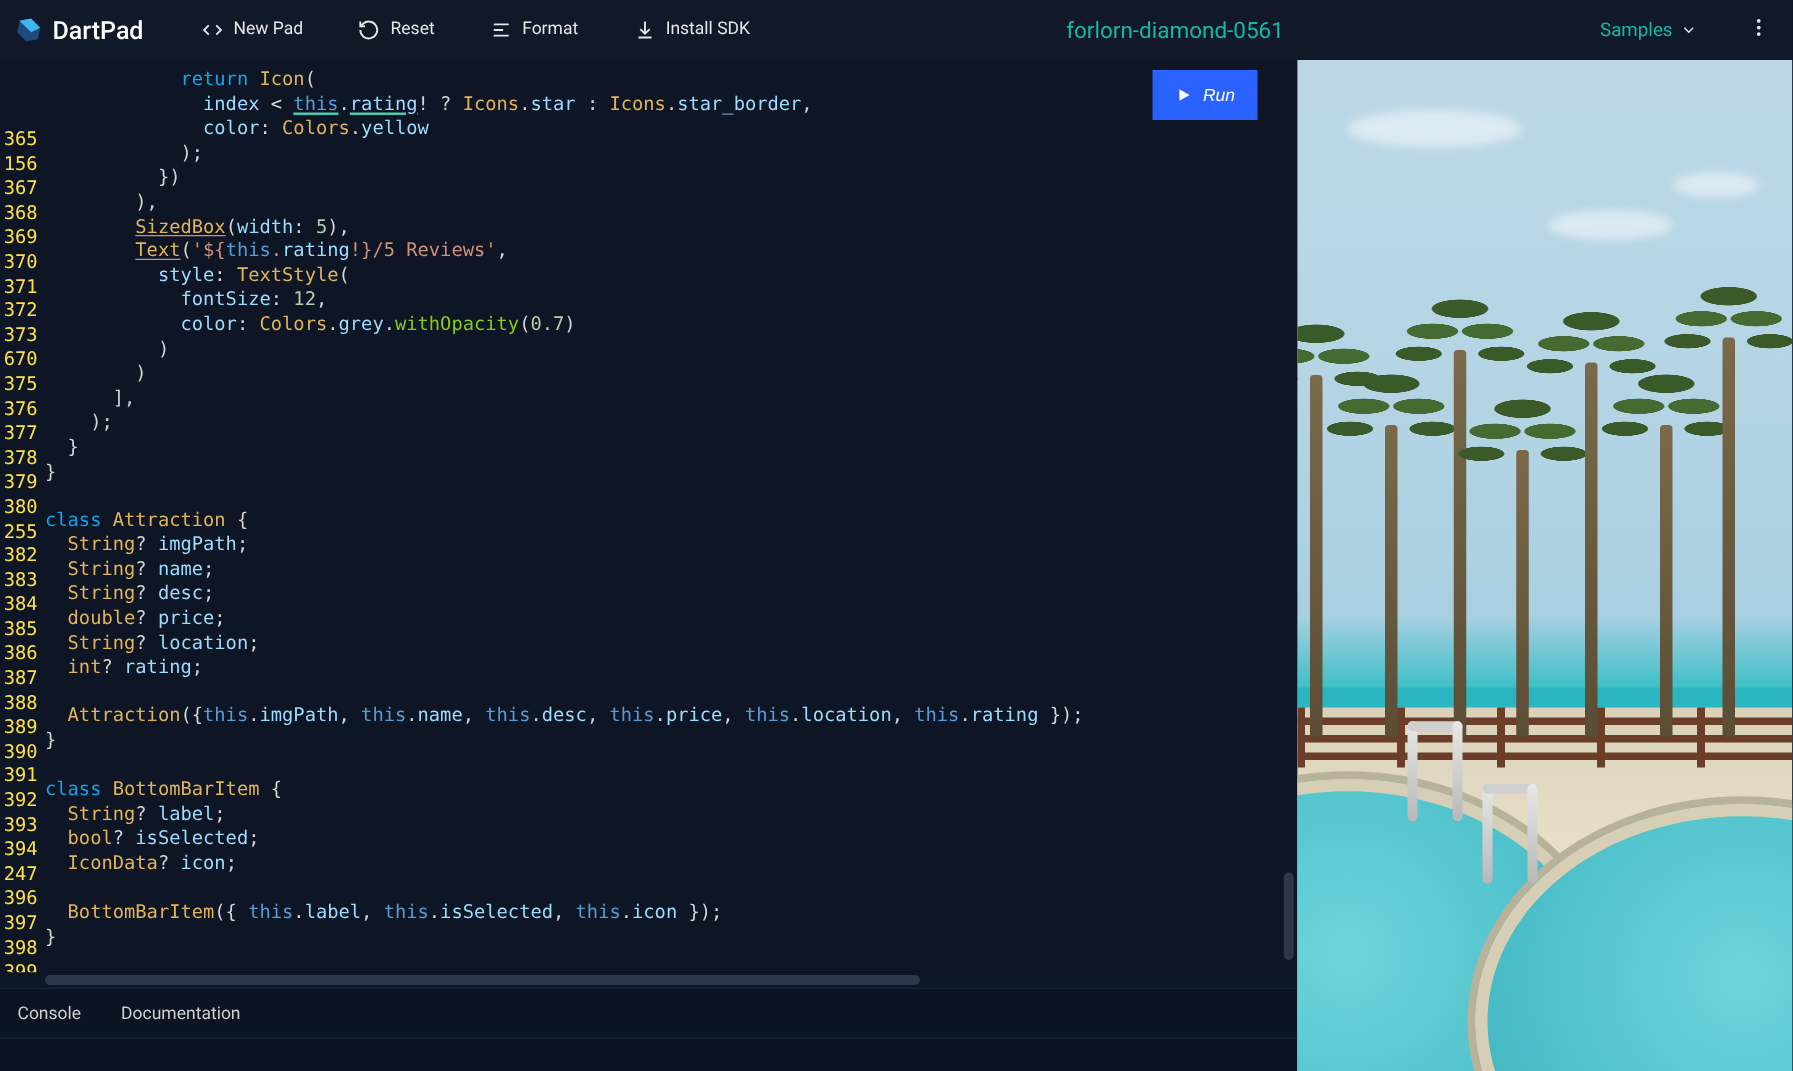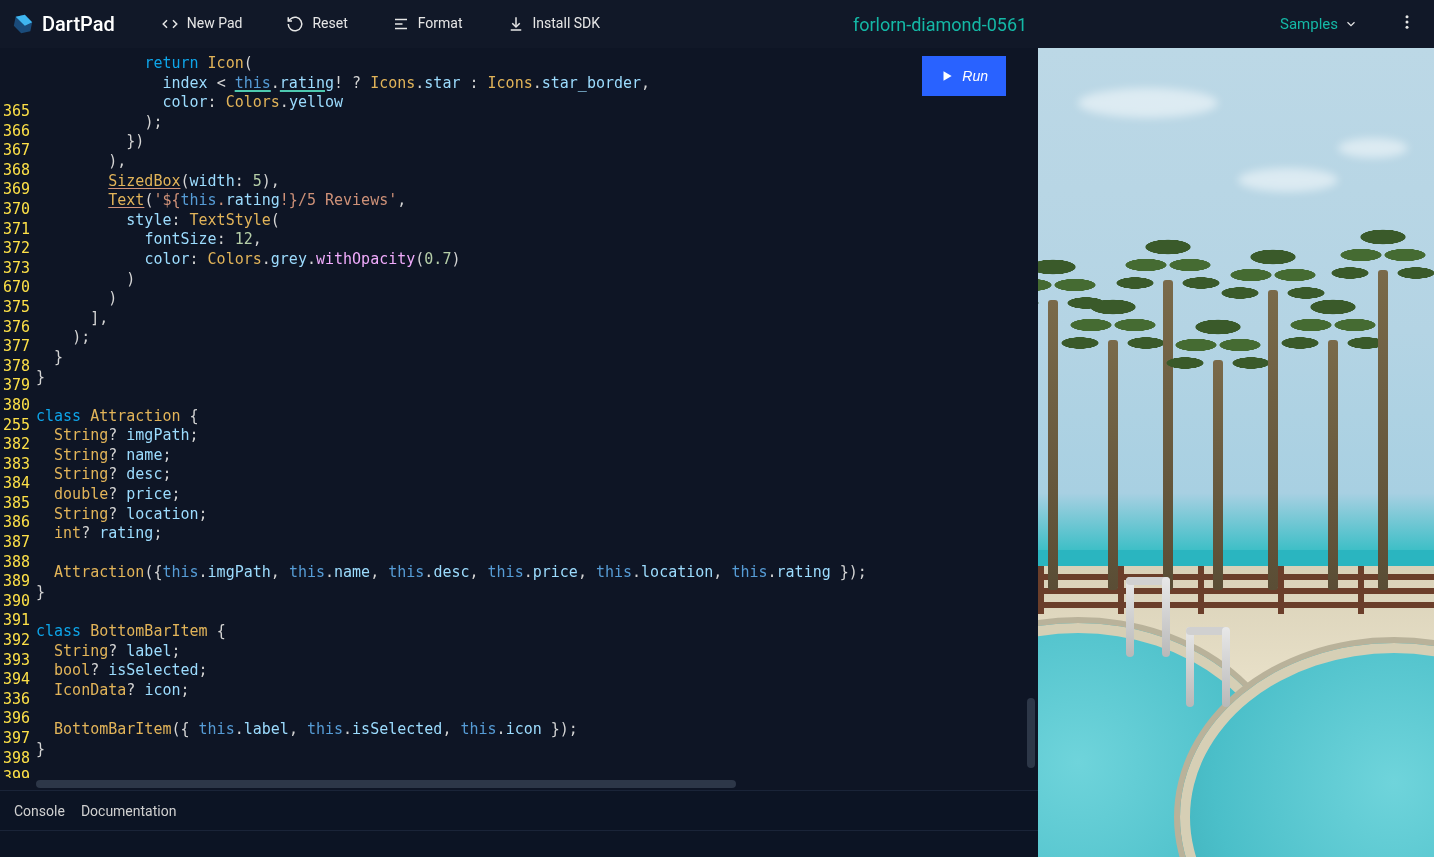--- a/index.html
+++ b/index.html
@@ -124,21 +124,21 @@
     flex: 1;
     padding-top: 6px;
     white-space: pre;
     color: #d4d4d4;
     position: relative;
   }
   .code-line { height: 19.6px; }
   
   .kw { color: #0ea5e9; }
   .ty { color: #e2b459; }
-  .fn { color: #f0abfc; }
+  .fn { color: #84cc16; }
   .pr { color: #9cdcfe; }
   .nm { color: #9cdcfe; }
   .st { color: #ce9178; }
   .nu { color: #b5cea8; }
   .pn { color: #d4d4d4; }
   .th { color: #569cd6; }
   .und { text-decoration: underline; text-decoration-color: #ce9178; text-decoration-thickness: 1px; text-underline-offset: 2px; }
   .und2 { text-decoration: underline; text-decoration-color: #4ec9b0; text-decoration-thickness: 2px; text-underline-offset: 2px; }
 
   .hscroll {
@@ -164,21 +164,21 @@
     background: #2d3748;
     border-radius: 4px;
   }
   .bottom-tabs {
     height: 40px;
     background: #0c1424;
     border-top: 1px solid #1a2438;
     display: flex;
     align-items: center;
     padding: 0 14px;
-    gap: 16px;
+    gap: 32px;
     font-size: 14px;
   }
   .bottom-tabs .tab {
     color: #d0d0d0;
     cursor: pointer;
   }
   .status-bar {
     height: 27px;
     background: #0c1424;
     border-top: 1px solid #1a2438;
@@ -355,21 +355,21 @@
   <div class="editor-pane">
     <button class="run-btn">
       <svg viewBox="0 0 24 24">
           <polygon points="6,4 20,12 6,20"></polygon>
         </svg>
       <span>Run</span>
     </button>
     <div class="editor">
       <div class="gutter" id="gutter">
           <div>365</div>
-          <div>366</div>
+          <div>156</div>
           <div>367</div>
           <div>368</div>
           <div>369</div>
           <div>370</div>
           <div>371</div>
           <div>372</div>
           <div>373</div>
           <div>670</div>
           <div>375</div>
           <div>376</div>
@@ -384,21 +384,21 @@
           <div>385</div>
           <div>386</div>
           <div>387</div>
           <div>388</div>
           <div>389</div>
           <div>390</div>
           <div>391</div>
           <div>392</div>
           <div>393</div>
           <div>394</div>
-          <div>336</div>
+          <div>247</div>
           <div>396</div>
           <div>397</div>
           <div>398</div>
           <div>399</div>
           <div>400</div>
           <div>401</div>
         </div>
       <div class="code" id="code"><div class="code-line">            <span class="kw">return</span> <span class="ty">Icon</span><span class="pn">(</span></div><div class="code-line">              <span class="pr">index</span> <span class="pn">&lt;</span> <span class="th und2">this</span><span class="pn">.</span><span class="pr und2">rating</span><span class="pn">!</span> <span class="pn">?</span> <span class="ty">Icons</span><span class="pn">.</span><span class="pr">star</span> <span class="pn">:</span> <span class="ty">Icons</span><span class="pn">.</span><span class="pr">star_border</span><span class="pn">,</span></div><div class="code-line">              <span class="nm">color</span><span class="pn">:</span> <span class="ty">Colors</span><span class="pn">.</span><span class="pr">yellow</span></div><div class="code-line">            <span class="pn">);</span></div><div class="code-line">          <span class="pn">})</span></div><div class="code-line">        <span class="pn">),</span></div><div class="code-line">        <span class="ty und">SizedBox</span><span class="pn">(</span><span class="nm">width</span><span class="pn">:</span> <span class="nu">5</span><span class="pn">),</span></div><div class="code-line">        <span class="ty und">Text</span><span class="pn">(</span><span class="st">'${<span class="th">this</span>.<span class="pr">rating</span>!}/5 Reviews'</span><span class="pn">,</span></div><div class="code-line">          <span class="nm">style</span><span class="pn">:</span> <span class="ty">TextStyle</span><span class="pn">(</span></div><div class="code-line">            <span class="nm">fontSize</span><span class="pn">:</span> <span class="nu">12</span><span class="pn">,</span></div><div class="code-line">            <span class="nm">color</span><span class="pn">:</span> <span class="ty">Colors</span><span class="pn">.</span><span class="pr">grey</span><span class="pn">.</span><span class="fn">withOpacity</span><span class="pn">(</span><span class="nu">0.7</span><span class="pn">)</span></div><div class="code-line">          <span class="pn">)</span></div><div class="code-line">        <span class="pn">)</span></div><div class="code-line">      <span class="pn">],</span></div><div class="code-line">    <span class="pn">);</span></div><div class="code-line">  <span class="pn">}</span></div><div class="code-line"><span class="pn">}</span></div><div class="code-line">&nbsp;</div><div class="code-line"><span class="kw">class</span> <span class="ty">Attraction</span> <span class="pn">{</span></div><div class="code-line">  <span class="ty">String</span><span class="pn">?</span> <span class="pr">imgPath</span><span class="pn">;</span></div><div class="code-line">  <span class="ty">String</span><span class="pn">?</span> <span class="pr">name</span><span class="pn">;</span></div><div class="code-line">  <span class="ty">String</span><span class="pn">?</span> <span class="pr">desc</span><span class="pn">;</span></div><div class="code-line">  <span class="ty">double</span><span class="pn">?</span> <span class="pr">price</span><span class="pn">;</span></div><div class="code-line">  <span class="ty">String</span><span class="pn">?</span> <span class="pr">location</span><span class="pn">;</span></div><div class="code-line">  <span class="ty">int</span><span class="pn">?</span> <span class="pr">rating</span><span class="pn">;</span></div><div class="code-line">&nbsp;</div><div class="code-line">  <span class="ty">Attraction</span><span class="pn">({</span><span class="th">this</span><span class="pn">.</span><span class="pr">imgPath</span><span class="pn">,</span> <span class="th">this</span><span class="pn">.</span><span class="pr">name</span><span class="pn">,</span> <span class="th">this</span><span class="pn">.</span><span class="pr">desc</span><span class="pn">,</span> <span class="th">this</span><span class="pn">.</span><span class="pr">price</span><span class="pn">,</span> <span class="th">this</span><span class="pn">.</span><span class="pr">location</span><span class="pn">,</span> <span class="th">this</span><span class="pn">.</span><span class="pr">rating</span> <span class="pn">});</span></div><div class="code-line"><span class="pn">}</span></div><div class="code-line">&nbsp;</div><div class="code-line"><span class="kw">class</span> <span class="ty">BottomBarItem</span> <span class="pn">{</span></div><div class="code-line">  <span class="ty">String</span><span class="pn">?</span> <span class="pr">label</span><span class="pn">;</span></div><div class="code-line">  <span class="ty">bool</span><span class="pn">?</span> <span class="pr">isSelected</span><span class="pn">;</span></div><div class="code-line">  <span class="ty">IconData</span><span class="pn">?</span> <span class="pr">icon</span><span class="pn">;</span></div><div class="code-line">&nbsp;</div><div class="code-line">  <span class="ty">BottomBarItem</span><span class="pn">({</span> <span class="th">this</span><span class="pn">.</span><span class="pr">label</span><span class="pn">,</span> <span class="th">this</span><span class="pn">.</span><span class="pr">isSelected</span><span class="pn">,</span> <span class="th">this</span><span class="pn">.</span><span class="pr">icon</span> <span class="pn">});</span></div><div class="code-line"><span class="pn">}</span></div><div class="code-line">&nbsp;</div></div>
       <div class="vsb">
         <div class="vscroll-thumb"></div>

